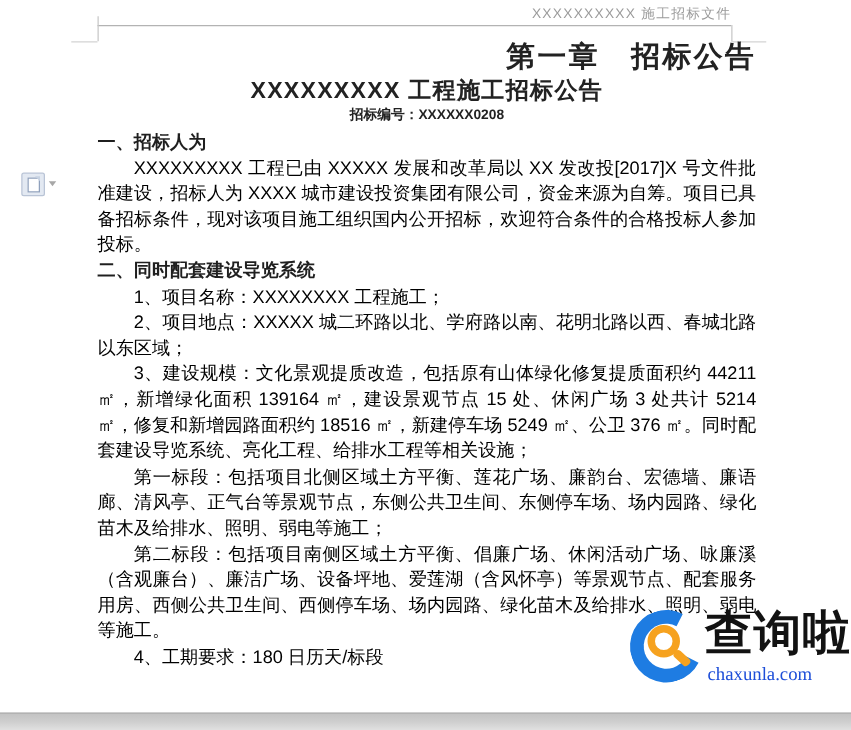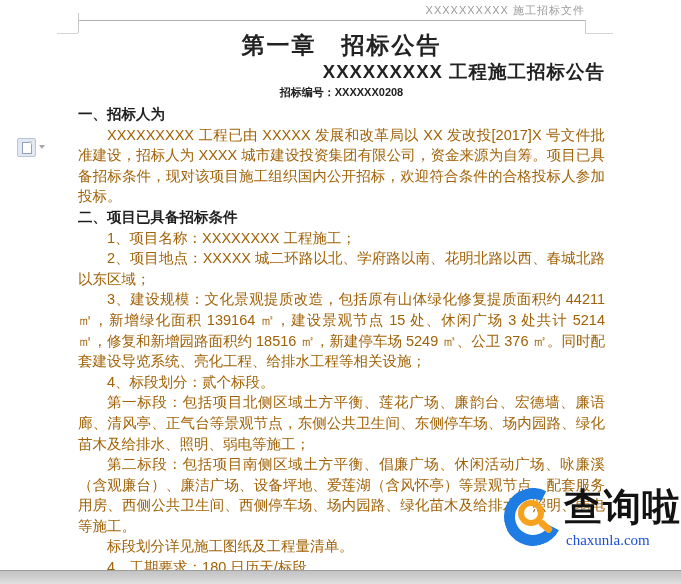--- a/index.html
+++ b/index.html
@@ -23,26 +23,26 @@
                     border:1px solid #8fa0bc;}
   .paste-btn .fold{position:absolute;right:3px;top:2px;width:0;height:0;
                    border-left:4px solid transparent;border-top:4px solid #c7d2e2;}
   .paste-arrow{position:absolute;left:39px;top:145px;width:0;height:0;
                border-left:3px solid transparent;border-right:3px solid transparent;
                border-top:4px solid #a7a7a7;}
 
   
   .doc-column{position:absolute;left:78px;top:24px;width:527px;}
   .doc-column h1{margin:6px 0 0;font-size:23px;line-height:30px;font-weight:700;
-                 text-align:center;letter-spacing:2px;color:#222;}
+                 text-align:right;letter-spacing:2px;color:#222;}
   .doc-column h2{margin:0;font-size:18.5px;line-height:24px;font-weight:700;
-                 text-align:right;letter-spacing:1px;color:#222;}
+                 text-align:center;letter-spacing:1px;color:#222;}
   .doc-column .serial{margin:0 0 3px;font-size:11px;line-height:17px;font-weight:700;
                       text-align:center;color:#222;}
-  .doc-column .blk{margin:0;font-size:14.5px;line-height:20.6px;text-align:justify;color:#a16207;}
+  .doc-column .blk{margin:0;font-size:14.5px;line-height:20.6px;text-align:justify;color:#000000;}
   .doc-column .sec-heading{font-weight:700;color:#1f1f1f;}
   .doc-column .para{text-indent:2em;}
 
   
   .watermark{position:absolute;left:502px;top:485px;width:179px;height:72px;}
   .wm-ring{position:absolute;left:2px;top:3px;width:36px;height:36px;border:11px solid #1e7ce2;
            border-radius:50%;border-right-color:transparent;transform:rotate(-18deg);}
   .wm-lens{position:absolute;left:16px;top:15px;width:14px;height:14px;border:6px solid #f6a21f;
            border-radius:50%;}
   .wm-handle{position:absolute;left:36px;top:38px;width:15px;height:7px;background:#f6a21f;
@@ -76,28 +76,26 @@
   </div>
   <div class="paste-arrow"></div>
 
   <div class="doc-column">
     <h1>第一章　招标公告</h1>
     <h2>XXXXXXXXX 工程施工招标公告</h2>
     <div class="serial">招标编号：XXXXXX0208</div>
 
     <p class="blk sec-heading">一、招标人为</p>
     <p class="blk para">XXXXXXXXX 工程已由 XXXXX 发展和改革局以 XX 发改投[2017]X 号文件批准建设，招标人为 XXXX 城市建设投资集团有限公司，资金来源为自筹。项目已具备招标条件，现对该项目施工组织国内公开招标，欢迎符合条件的合格投标人参加投标。</p>
-    <p class="blk sec-heading">二、项目已具备招标条件</p>
+    <p class="blk sec-heading">二、同时配套建设导览系统</p>
     <p class="blk para">1、项目名称：XXXXXXXX 工程施工；</p>
     <p class="blk para">2、项目地点：XXXXX 城二环路以北、学府路以南、花明北路以西、春城北路以东区域；</p>
     <p class="blk para">3、建设规模：文化景观提质改造，包括原有山体绿化修复提质面积约 44211 ㎡，新增绿化面积 139164 ㎡，建设景观节点 15 处、休闲广场 3 处共计 5214 ㎡，修复和新增园路面积约 18516 ㎡，新建停车场 5249 ㎡、公卫 376 ㎡。同时配套建设导览系统、亮化工程、给排水工程等相关设施；</p>
-    <p class="blk para">4、标段划分：贰个标段。</p>
     <p class="blk para">第一标段：包括项目北侧区域土方平衡、莲花广场、廉韵台、宏德墙、廉语廊、清风亭、正气台等景观节点，东侧公共卫生间、东侧停车场、场内园路、绿化苗木及给排水、照明、弱电等施工；</p>
     <p class="blk para">第二标段：包括项目南侧区域土方平衡、倡廉广场、休闲活动广场、咏廉溪（含观廉台）、廉洁广场、设备坪地、爱莲湖（含风怀亭）等景观节点、配套服务用房、西侧公共卫生间、西侧停车场、场内园路、绿化苗木及给排水、照明、弱电等施工。</p>
-    <p class="blk para">标段划分详见施工图纸及工程量清单。</p>
     <p class="blk para">4、工期要求：180 日历天/标段</p>
   </div>
 
   <div class="watermark">
     <div class="wm-ring"></div>
     <div class="wm-lens"></div>
     <div class="wm-handle"></div>
     <div class="wm-name">查询啦</div>
     <div class="wm-domain">chaxunla.com</div>
   </div>

